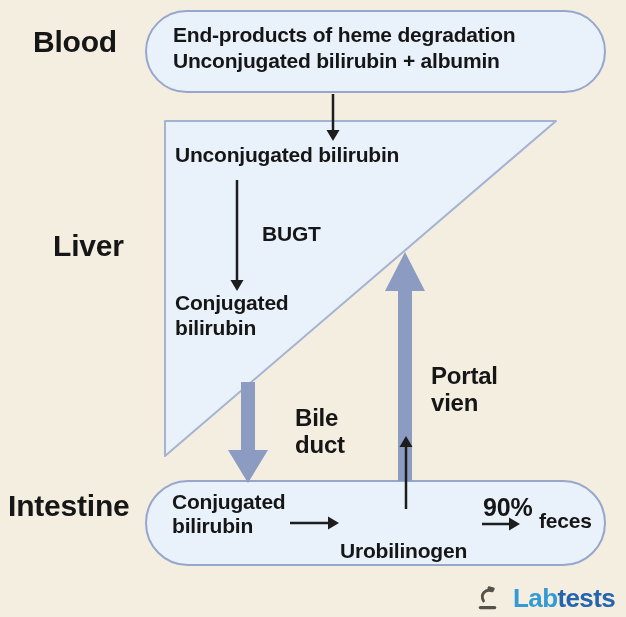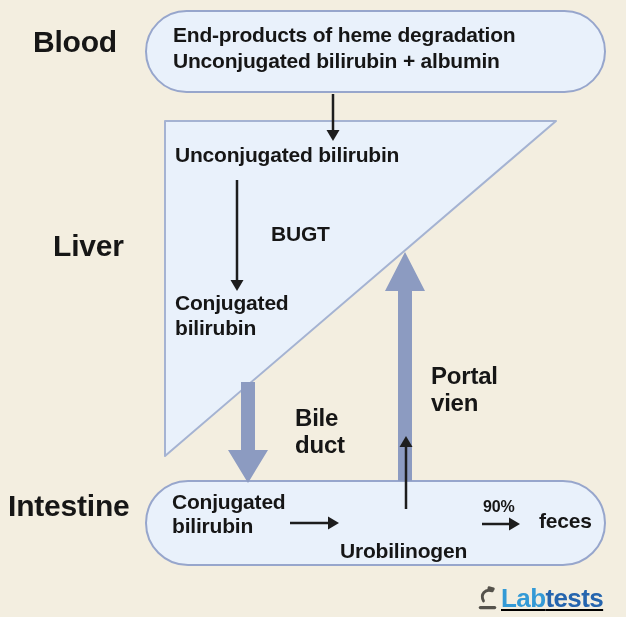--- a/index.html
+++ b/index.html
@@ -30,29 +30,28 @@
     position: absolute;
     color: #161616;
     font-weight: 700;
     letter-spacing: -0.2px;
     white-space: nowrap;
     line-height: 26px;
   }
   .section-label { font-size: 30px; line-height: 34px; }
   .node-text { font-size: 21px; }
   .small-text { font-size: 24px; line-height: 27px; }
-  .pct-text { font-size: 16px; line-height: 20px; }
+  .pct-text { font-size: 25px; line-height: 20px; }
 
   .logo {
     position: absolute;
     left: 477px; top: 584px;
     display: flex;
     align-items: center;
-    gap: 3px;
-    text-decoration: underline;
+    gap: 15px;
   }
   .logo-text {
     font-size: 26px;
     font-weight: 700;
     letter-spacing: -0.6px;
     line-height: 28px;
   }
   .logo-lab { color: #339ad6; }
   .logo-tests { color: #2565ae; }
   .logo-icon-svg { display: block; }
@@ -106,21 +105,21 @@
 
   <div class="dtext section-label" style="left:8px; top:489px;">Intestine</div>
 
   <div class="dtext node-text" style="left:175px; top:142px;">Unconjugated bilirubin</div>
 
   <div class="dtext node-text" style="left:173px; top:22px;">
     <div>End-products of heme degradation</div>
     <div>Unconjugated bilirubin + albumin</div>
   </div>
 
-  <div class="dtext node-text" style="left:262px; top:221px;margin-left:9px;">BUGT</div>
+  <div class="dtext node-text" style="left:262px; top:221px;">BUGT</div>
 
   <div class="dtext node-text" style="left:175px; top:290px; line-height:25px;">
     <div>Conjugated</div>
     <div>bilirubin</div>
   </div>
 
   <div class="dtext small-text" style="left:270px; top:404px;margin-left:25px;">
     <div>Bile</div>
     <div>duct</div>
   </div>

